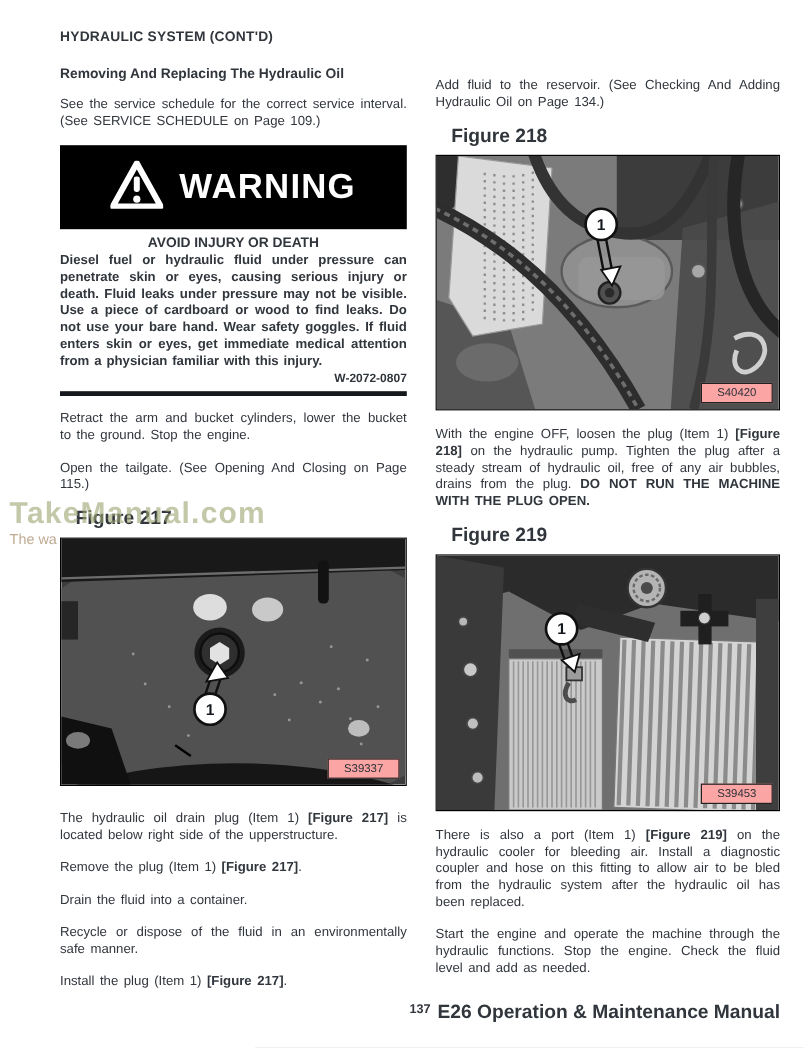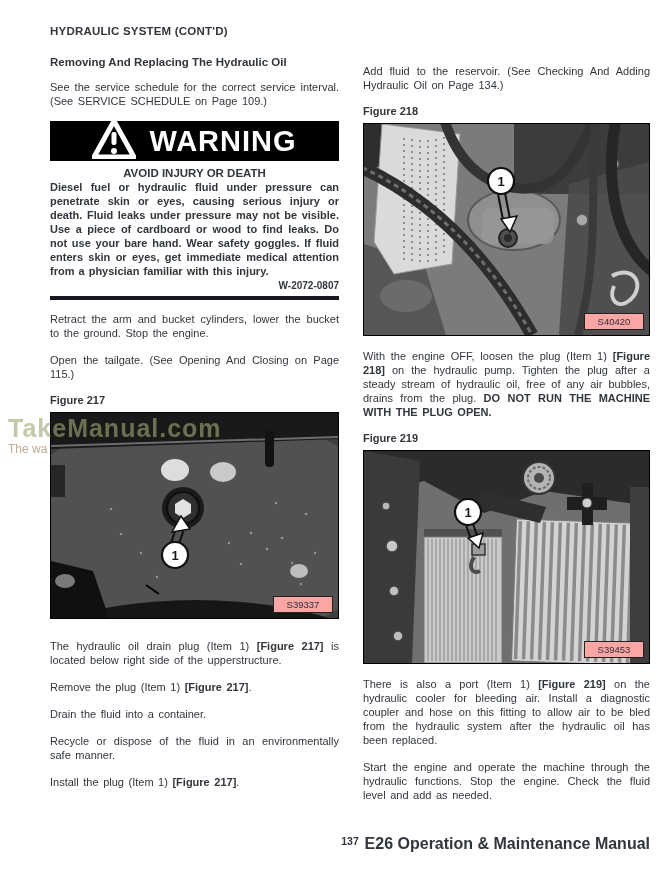--- a/index.html
+++ b/index.html
@@ -13,29 +13,29 @@
   .col.left{left:50px;width:289px;}
   .col.right{left:363px;width:287px;}
   .doc-header{font-size:11.5px;font-weight:bold;letter-spacing:.2px;margin:0 0 19px 0;}
   .section-title{font-size:11.5px;font-weight:bold;margin:0 0 12px 0;}
   p.body{font-size:11px;line-height:14px;margin:0 0 13px 0;text-align:justify;word-spacing:1.5px;}
   p.body b{font-weight:bold;}
   .right .spacer{height:39px;}
   
   .warning-block{margin:1px 0 12px 0;}
   .warning-banner{
-    background:#000;height:40px;display:flex;align-items:center;justify-content:center;gap:13px;
+    background:#000;height:70px;display:flex;align-items:center;justify-content:center;gap:13px;
   }
   .warning-banner .wtext{color:#fff;font-size:29px;font-weight:bold;letter-spacing:1px;}
   .warning-heading{font-size:11.5px;font-weight:bold;text-align:center;margin-top:6px;}
   p.warning-body{font-size:11px;font-weight:bold;line-height:14px;text-align:justify;word-spacing:1px;margin:1px 0 0 0;}
   .warning-code{font-size:10px;font-weight:bold;text-align:right;margin-top:2px;}
   .warning-rule{height:4px;background:#15181c;margin-top:5px;}
   
-  .fig-label{font-size:11px;font-weight:bold;margin:0 0 6px 0;}
+  .fig-label{font-size:16px;font-weight:bold;margin:0 0 6px 13px;}
   .photo{position:relative;border:1px solid #000;overflow:hidden;margin:0 0 13px 0;}
   .photo svg{display:block;}
   .photo-id{
     position:absolute;background:#fca5a5;border:1px solid #222;color:#2b3038;
     font-size:9.5px;line-height:15px;text-align:center;width:58px;height:15px;
     right:5px;bottom:5px;
   }
   .fig217-wrap{margin-bottom:20px;}
   
   .watermark-big{

